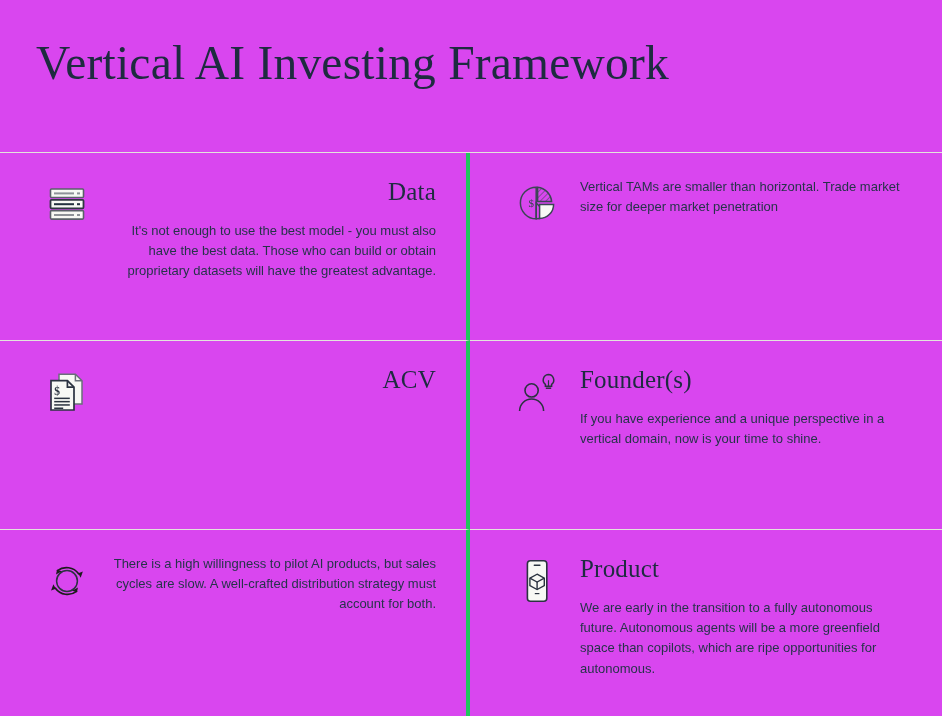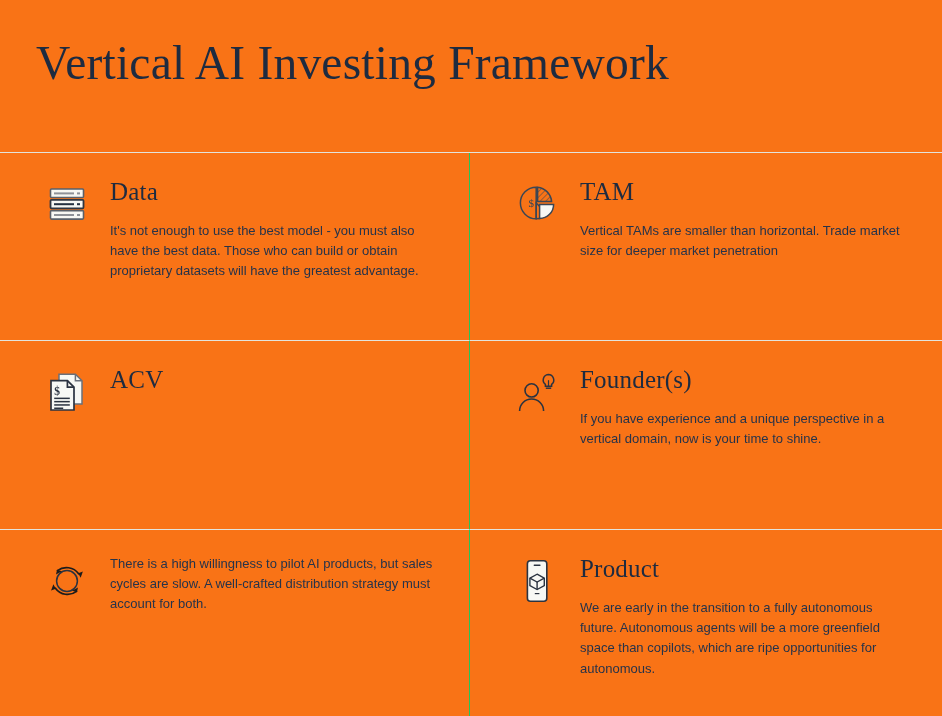--- a/index.html
+++ b/index.html
@@ -10,21 +10,21 @@
     width: 942px;
     height: 716px;
     background: #f7f8f4;
     font-family: "Liberation Sans", sans-serif;
     overflow: hidden;
   }
   .page {
     position: relative;
     width: 942px;
     height: 716px;
-    background: #f97316;
+    background: #d946ef;
     box-sizing: border-box;
   }
 
   
   .title-area {
     padding: 34px 0 0 36px;
     height: 152px;
     box-sizing: border-box;
   }
   .page-title {
@@ -49,21 +49,21 @@
     border-top: 1px solid #e3e4dc;
   }
   .cell {
     position: relative;
     box-sizing: border-box;
     padding: 24px 30px 10px 44px;
     display: flex;
     align-items: flex-start;
     gap: 0;
   }
-  .cell.col-left  { border-right: 1px solid #22c55e; }
+  .cell.col-left  { border-right: 4px solid #22c55e; text-align: right; }
   .cell.row-div   { border-top: 1px solid #e3e4dc; }
 
   .icon-wrap {
     width: 46px;
     min-width: 46px;
     height: 46px;
     margin-top: 4px;
     margin-right: 20px;
     display: flex;
     align-items: center;
@@ -136,21 +136,20 @@
           <path d="M19.2 19 L19.2 34.8 A15.8 15.8 0 0 0 30.4 30.2 L19.2 19 Z" stroke="#3b4654" stroke-width="1.5" fill="none"></path>
 
           <path d="M20.6 3.2 A15.8 15.8 0 0 1 34.6 17.6 L20.6 17.6 Z" stroke="#3b4654" stroke-width="1.5" fill="url(#hatch)"></path>
 
           <path d="M22.6 20.4 L36.6 20.4 A14 14 0 0 1 22.6 34.4 Z" stroke="#3b4654" stroke-width="1.5" fill="#f7f8f4"></path>
 
           <text x="11.4" y="23.2" font-family="Liberation Serif, serif" font-size="11" fill="#3b4654">$</text>
         </svg>
       </div>
       <div class="cell-body">
-        <h2 class="cell-title">TAM</h2>
         <p class="cell-text">Vertical TAMs are smaller than horizontal. Trade market size for deeper market penetration</p>
       </div>
     </div>
 
     <div class="cell col-left row-div">
       <div class="icon-wrap">
         <svg width="40" height="42" viewBox="0 0 40 42" fill="none">
 
           <path d="M12 3.2 H28.4 L35 9.8 V33 H12 Z" stroke="#6a707a" stroke-width="1.5" fill="#f7f8f4"></path>
           <path d="M28.4 3.2 V9.8 H35" stroke="#6a707a" stroke-width="1.5" fill="none"></path>

